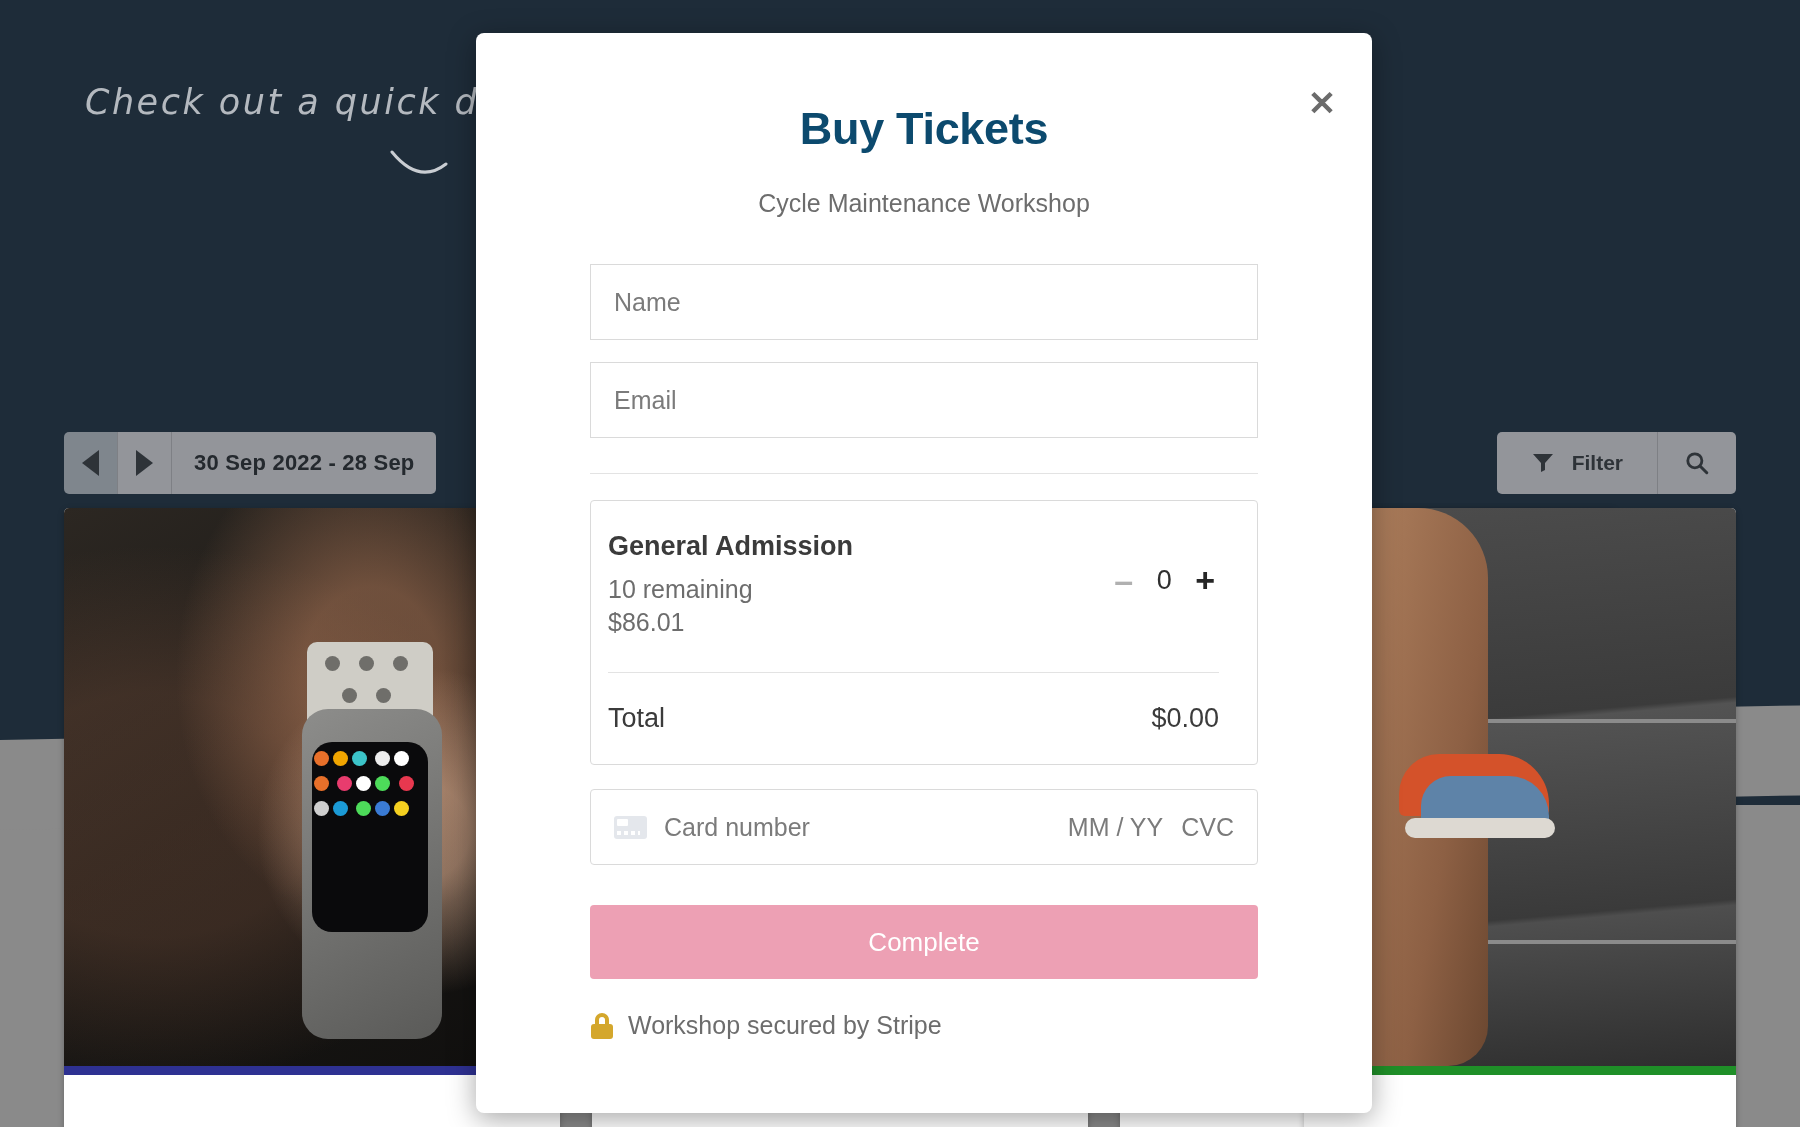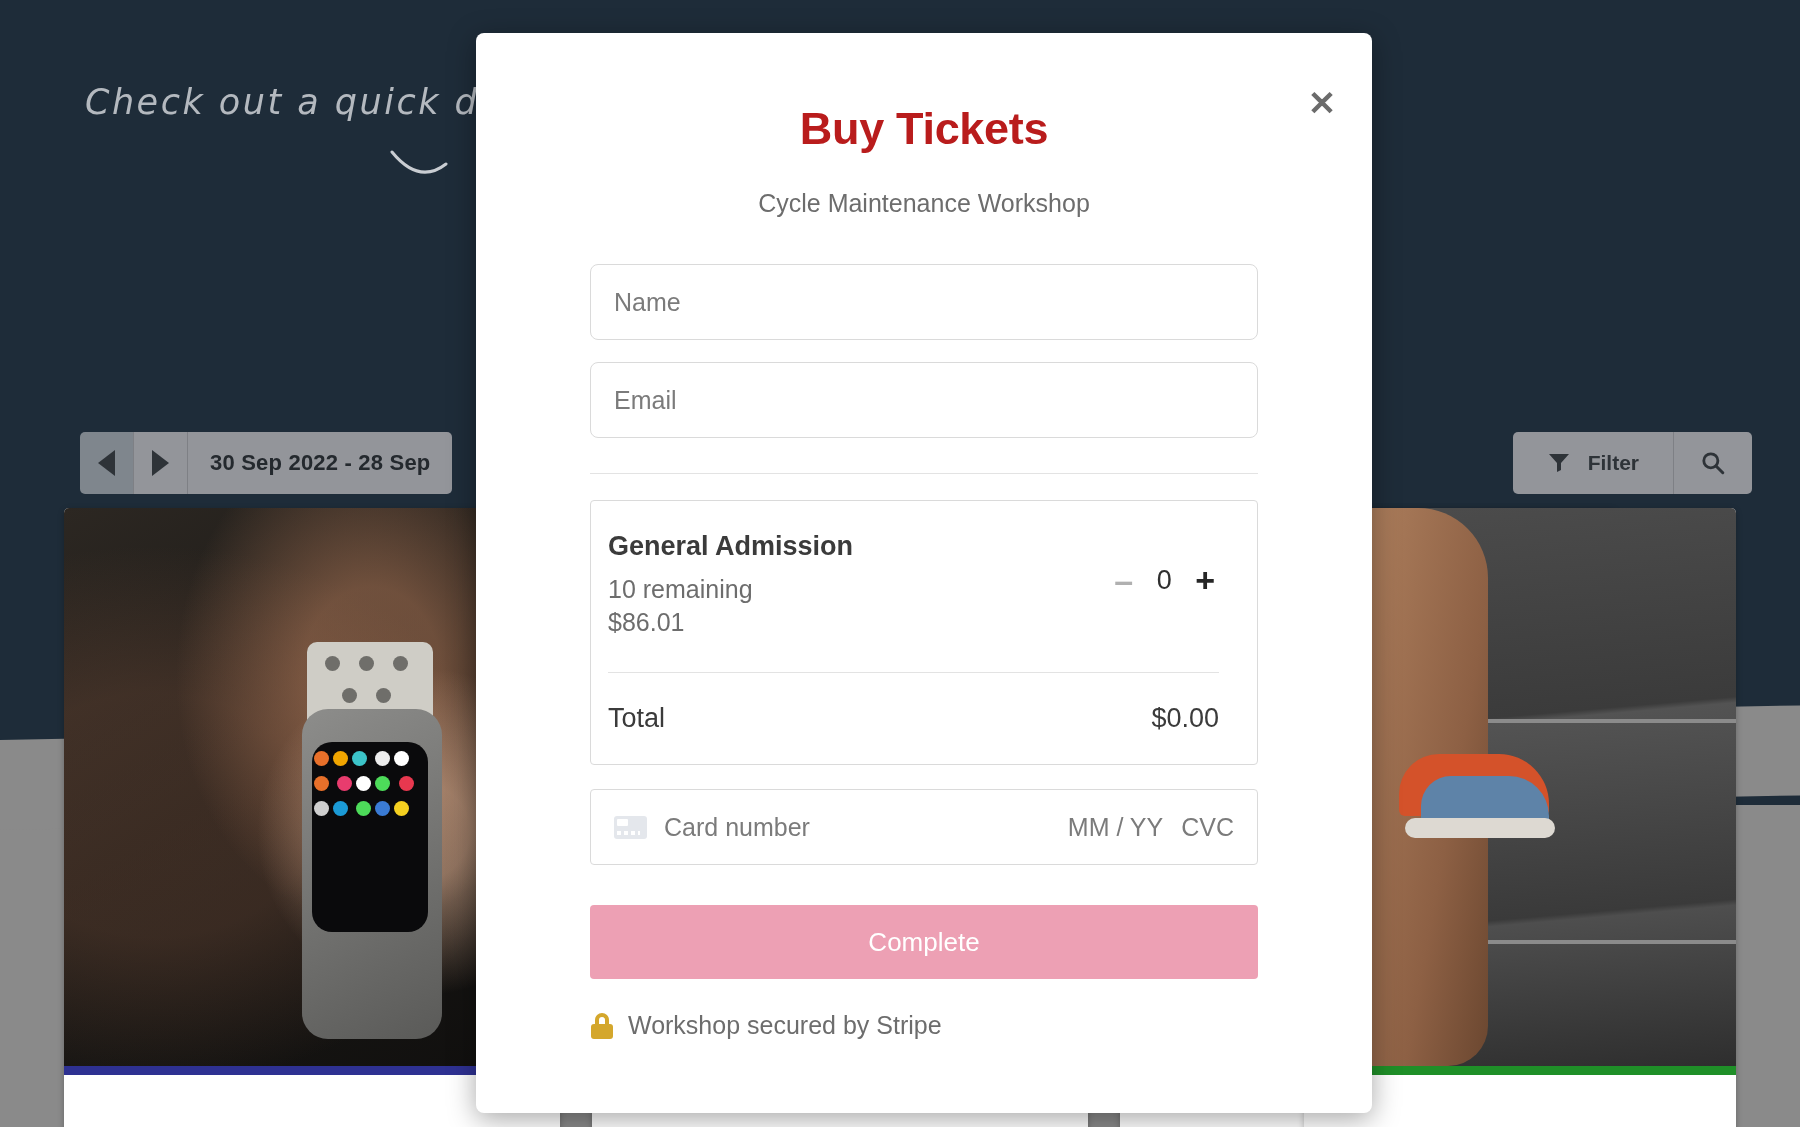--- a/index.html
+++ b/index.html
@@ -53,21 +53,21 @@
     position: absolute;
     left: 390px;
     top: 148px;
     width: 60px;
     height: 40px;
   }
 
   
   .toolbar {
     position: absolute;
-    left: 80px;
+    left: 64px;
     top: 432px;
     width: 1672px;
     height: 62px;
   }
   .tb-group {
     position: absolute;
     display: flex;
     height: 62px;
     border-radius: 5px;
     overflow: hidden;
@@ -221,38 +221,38 @@
     color: #6b6b6b;
     cursor: pointer;
     line-height: 1;
   }
 
   .modal-title {
     text-align: center;
     margin-top: 70px;
     font-size: 45px;
     font-weight: bold;
-    color: #b91c1c;
+    color: #0c4a6e;
     letter-spacing: -.3px;
   }
   .modal-sub {
     text-align: center;
     margin-top: 34px;
     font-size: 25px;
     color: #6d6d6d;
     font-weight: normal;
   }
 
   .form-area { padding: 0 114px; margin-top: 46px; }
 
   .field {
     width: 100%;
     height: 76px;
     border: 1px solid #dadada;
-    border-radius: 8px;
+    border-radius: 0;
     display: flex;
     align-items: center;
     padding: 12px 23px;
     font-size: 25px;
     color: #7b7b7b;
     background: #fff;
     margin-bottom: 22px;
   }
   .field.last { margin-bottom: 0; }
 

